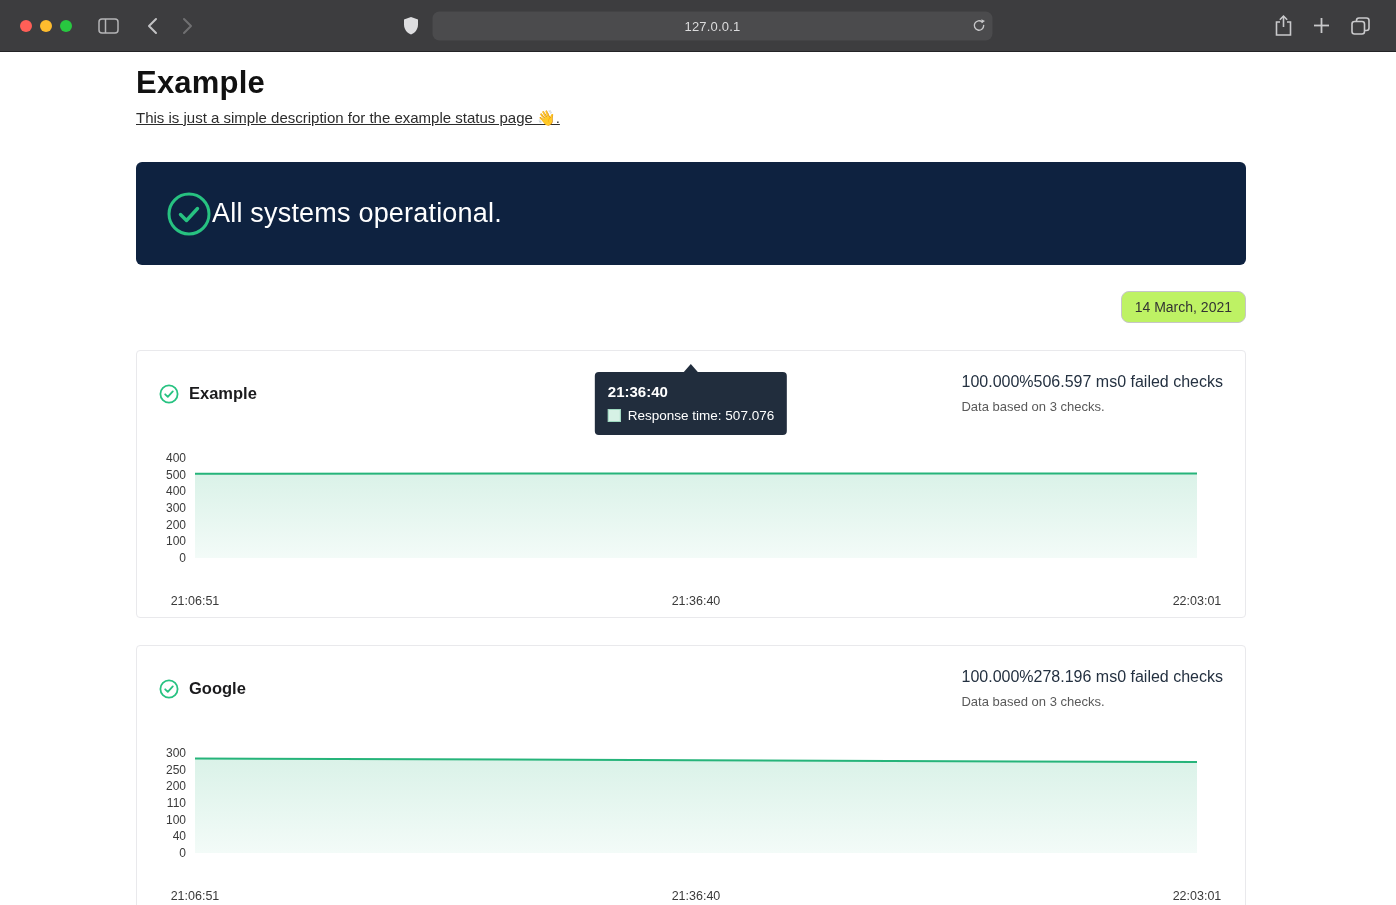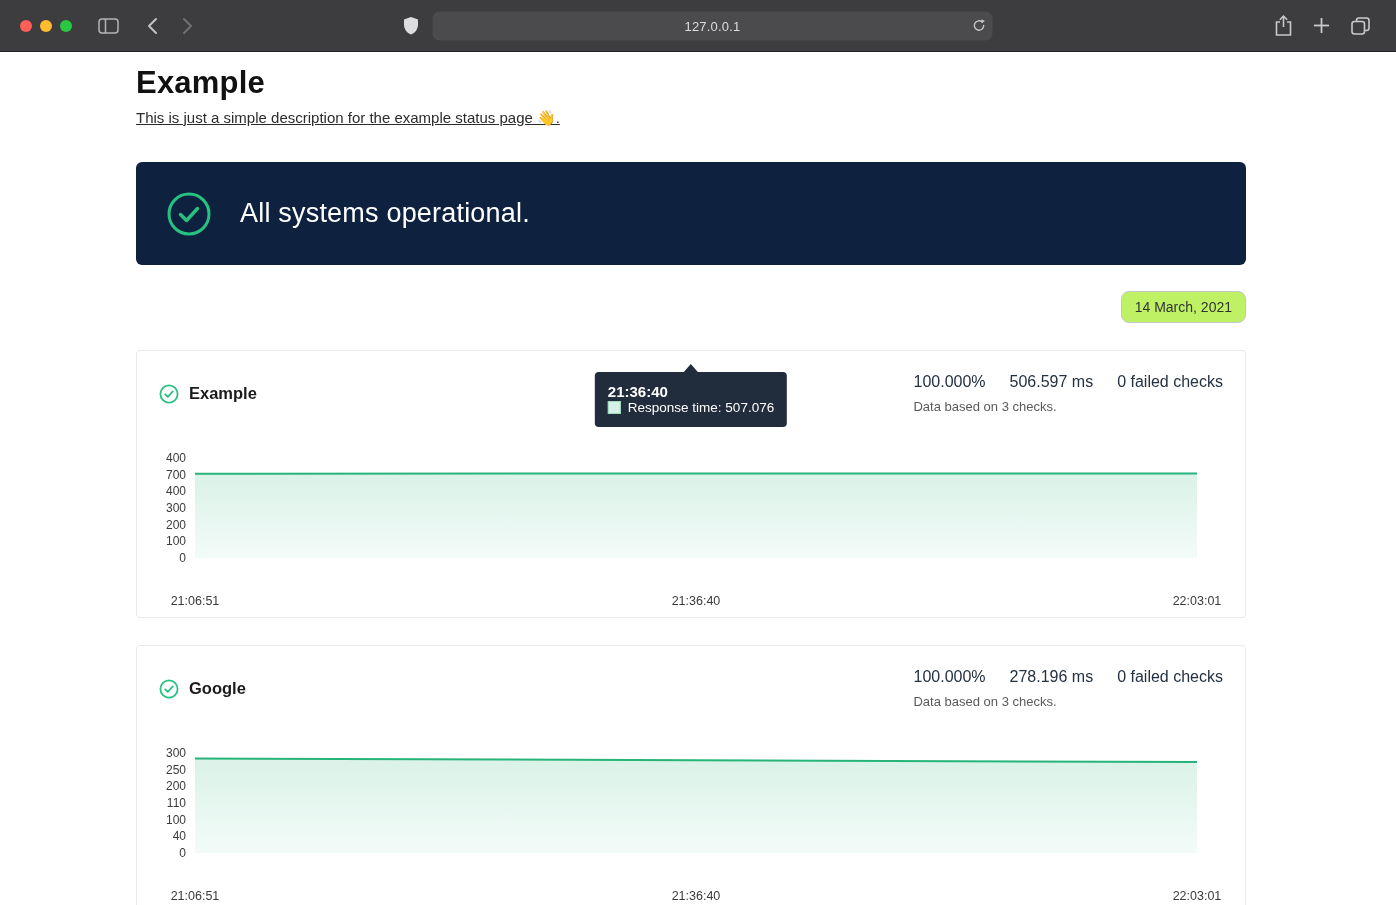--- a/index.html
+++ b/index.html
@@ -37,39 +37,39 @@
   .reload-btn { position:absolute; right:6px; top:50%; transform:translateY(-50%); }
   .right-group { margin-left:auto; display:flex; align-items:center; gap:21px; padding-right:6px; }
 
   
   .page { padding:13px 150px 0 136px; }
   .page-title { font-size:31px; font-weight:700; color:#111; letter-spacing:.2px; }
   .page-desc { margin-top:8px; font-size:15px; color:#2c2c2c;text-decoration:underline; }
 
   .banner {
     margin-top:35px; height:103px; background:#0e2240; border-radius:6px;
-    display:flex; align-items:center; padding:4px 30px; gap:28px;
+    display:flex; align-items:center; padding:4px 30px; 
   }
   .banner-text { color:#ffffff; font-size:27px; font-weight:500; letter-spacing:.2px; }
 
   .date-row { margin-top:26px; display:flex; justify-content:flex-end; }
   .date-btn {
     background:#bef264; border:1px solid #c6c6c8; border-radius:8px;
     padding:7px 13px; font-size:14px; color:#333; font-family:inherit; cursor:pointer;
   }
 
   .card {
     margin-top:27px; border:1px solid #e9e9ec; border-radius:4px;
     padding:22px 22px 20px 22px; background:#fff;
   }
   .card-header { display:flex; justify-content:space-between; align-items:center; }
   .monitor-id { display:flex; align-items:center; gap:10px; }
   .monitor-name { font-size:16.5px; font-weight:700; color:#1b1b1d; }
   .stats { text-align:left; }
-  .stats-row { display:flex; gap:24px; justify-content:flex-end; font-size:16px; color:#243141; }
+  .stats-row { display:flex; justify-content:flex-end; font-size:16px; color:#243141; }
   .stats-note { margin-top:8px; font-size:13px; color:#5a5a5a; }
 
   .chart-wrap { display:flex; margin-top:38px; padding-right:26px; }
   .yaxis {
     width:36px; flex-shrink:0; height:112px;
     display:flex; flex-direction:column; justify-content:space-between;
     align-items:flex-end; padding-right:9px;
     font-size:12px; line-height:12px; color:#3a3a3a;
   }
   .plot { flex:1; height:100px; margin-top:6px; position:relative; }
@@ -85,21 +85,21 @@
     position:absolute; left:50%; top:24px; transform:translateX(-50%);
     background:#212d3d; color:#fff; border-radius:4px;
     padding:11px 13px 12px 13px; white-space:nowrap; z-index:2;
   }
   .tooltip::before {
     content:""; position:absolute; top:-8px; left:50%; margin-left:-7px;
     border-left:7px solid transparent; border-right:7px solid transparent;
     border-bottom:8px solid #212d3d;
   }
   .tt-time { font-size:15px; font-weight:700; }
-  .tt-row { display:flex; align-items:center; gap:7px; font-size:13.5px; }
+  .tt-row { margin-top:8px; display:flex; align-items:center; gap:7px; font-size:13.5px; }
   .tt-marker { width:13px; height:13px; background:#d6f1e5; border:1px solid #9ed9c0; flex-shrink:0; }
 </style>
 </head>
 <body>
 
 <div class="toolbar">
   <div class="traffic">
     <button class="light red"></button>
     <button class="light yellow"></button>
     <button class="light green"></button>
@@ -199,21 +199,21 @@
           <span>506.597 ms</span>
           <span>0 failed checks</span>
         </div>
         <div class="stats-note">Data based on 3 checks.</div>
       </div>
     </div>
 
     <div class="chart-wrap">
       <div class="yaxis">
           <span>400</span>
-          <span>700</span>
+          <span>500</span>
           <span>400</span>
           <span>300</span>
           <span>200</span>
           <span>100</span>
           <span>0</span>
         </div>
       <div class="plot">
           <svg viewBox="0 0 1000 100" preserveAspectRatio="none">
             <defs>
               <linearGradient id="grad0" x1="0" y1="0" x2="0" y2="1">

